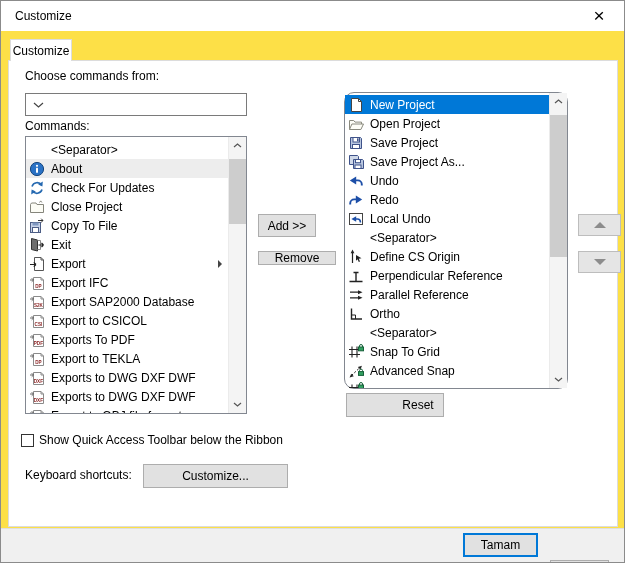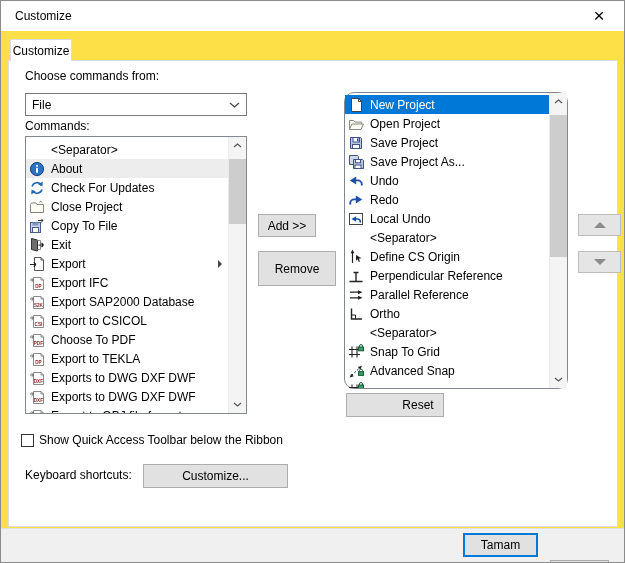--- a/index.html
+++ b/index.html
@@ -59,21 +59,20 @@
   </div>
 
   <div class="tab">
     <span>Customize</span>
   </div>
   <div class="tabpage"></div>
 
   <span class="lbl" style="left:24px;top:68px;z-index:3">Choose commands from:</span>
 
   <div class="combo">
-    <span class="val">File</span>
     <span class="chev">
       <svg width="11" height="6" viewBox="0 0 11 6">
           <polyline points="1,1 5.5,5 10,1" fill="none" stroke="#444" stroke-width="1.2"></polyline>
         </svg>
     </span>
   </div>
 
   <span class="lbl" style="left:24px;top:118px;z-index:3">Commands:</span>
 
   <div class="list listL">
@@ -179,21 +178,21 @@
         </div>
         <div class="row">
           <span class="icn">
             <svg viewBox="0 0 16 16">
               <path d="M4.5 2.5h7.5l2.5 2.5v9.5H4.5z" fill="#fff" stroke="#8a8a8a"></path>
               <path d="M12 2.5V5h2.5" fill="none" stroke="#8a8a8a"></path>
               <path d="M1 5h3.5m0 0L2.7 3.2M4.5 5L2.7 6.8" fill="none" stroke="#666"></path>
               <text x="9.4" y="13.2" font-size="4.6" text-anchor="middle" font-weight="bold" fill="#8b2626" font-family="Liberation Sans" ,sans-serif="">PDF</text>
             </svg>
           </span>
-          <span class="rlbl">Choose To PDF</span>
+          <span class="rlbl">Exports To PDF</span>
         </div>
         <div class="row">
           <span class="icn">
             <svg viewBox="0 0 16 16">
               <path d="M4.5 2.5h7.5l2.5 2.5v9.5H4.5z" fill="#fff" stroke="#8a8a8a"></path>
               <path d="M12 2.5V5h2.5" fill="none" stroke="#8a8a8a"></path>
               <path d="M1 5h3.5m0 0L2.7 3.2M4.5 5L2.7 6.8" fill="none" stroke="#666"></path>
               <text x="9.4" y="13.2" font-size="4.6" text-anchor="middle" font-weight="bold" fill="#8b2626" font-family="Liberation Sans" ,sans-serif="">DP</text>
             </svg>
           </span>
@@ -244,21 +243,21 @@
         <svg width="9" height="5" viewBox="0 0 9 5">
             <polyline points="1,1 4.5,4 8,1" fill="none" stroke="#555" stroke-width="1.2"></polyline>
           </svg>
       </div>
     </div>
   </div>
 
   <div class="btn" style="left:257px;top:213px;width:58px;height:23px;">
     <span>Add &gt;&gt;</span>
   </div>
-  <div class="btn" style="left:257px;top:250px;width:78px;height:35px;text-align:center;">
+  <div class="btn" style="left:257px;top:250px;width:78px;height:14px;text-align:center;">
     <span>Remove</span>
   </div>
 
   <div class="list listR">
     <div class="lbody">
         <div class="row sel">
           <span class="icn">
             <svg viewBox="0 0 16 16">
               <path d="M3.5 1.5h7l3 3v10h-10z" fill="#fff" stroke="#444"></path>
               <path d="M10.5 1.5v3h3" fill="none" stroke="#444"></path>

